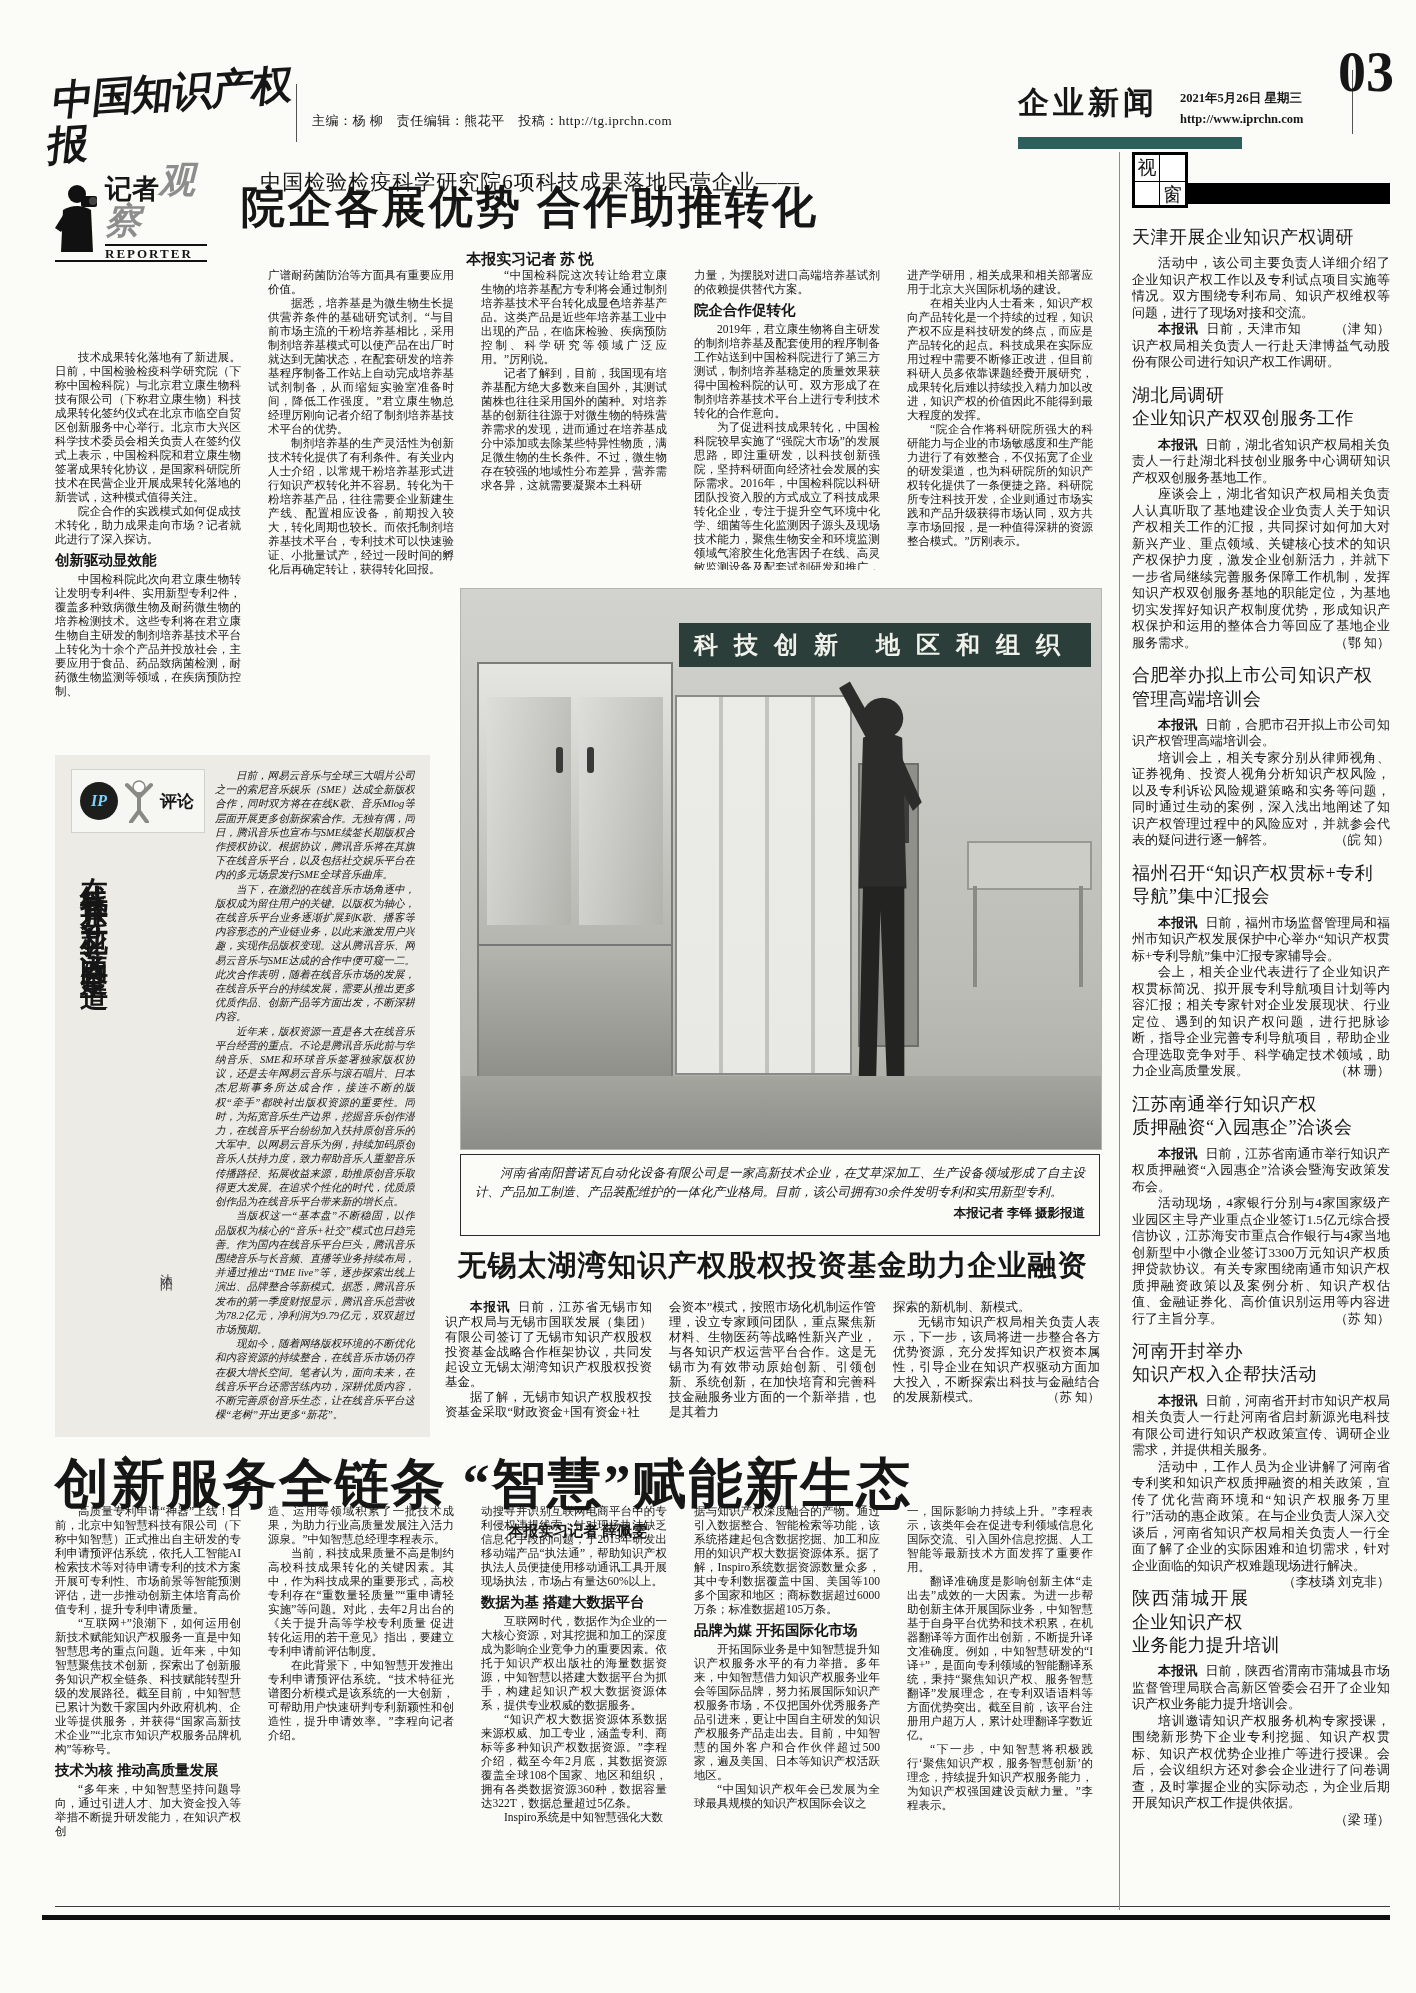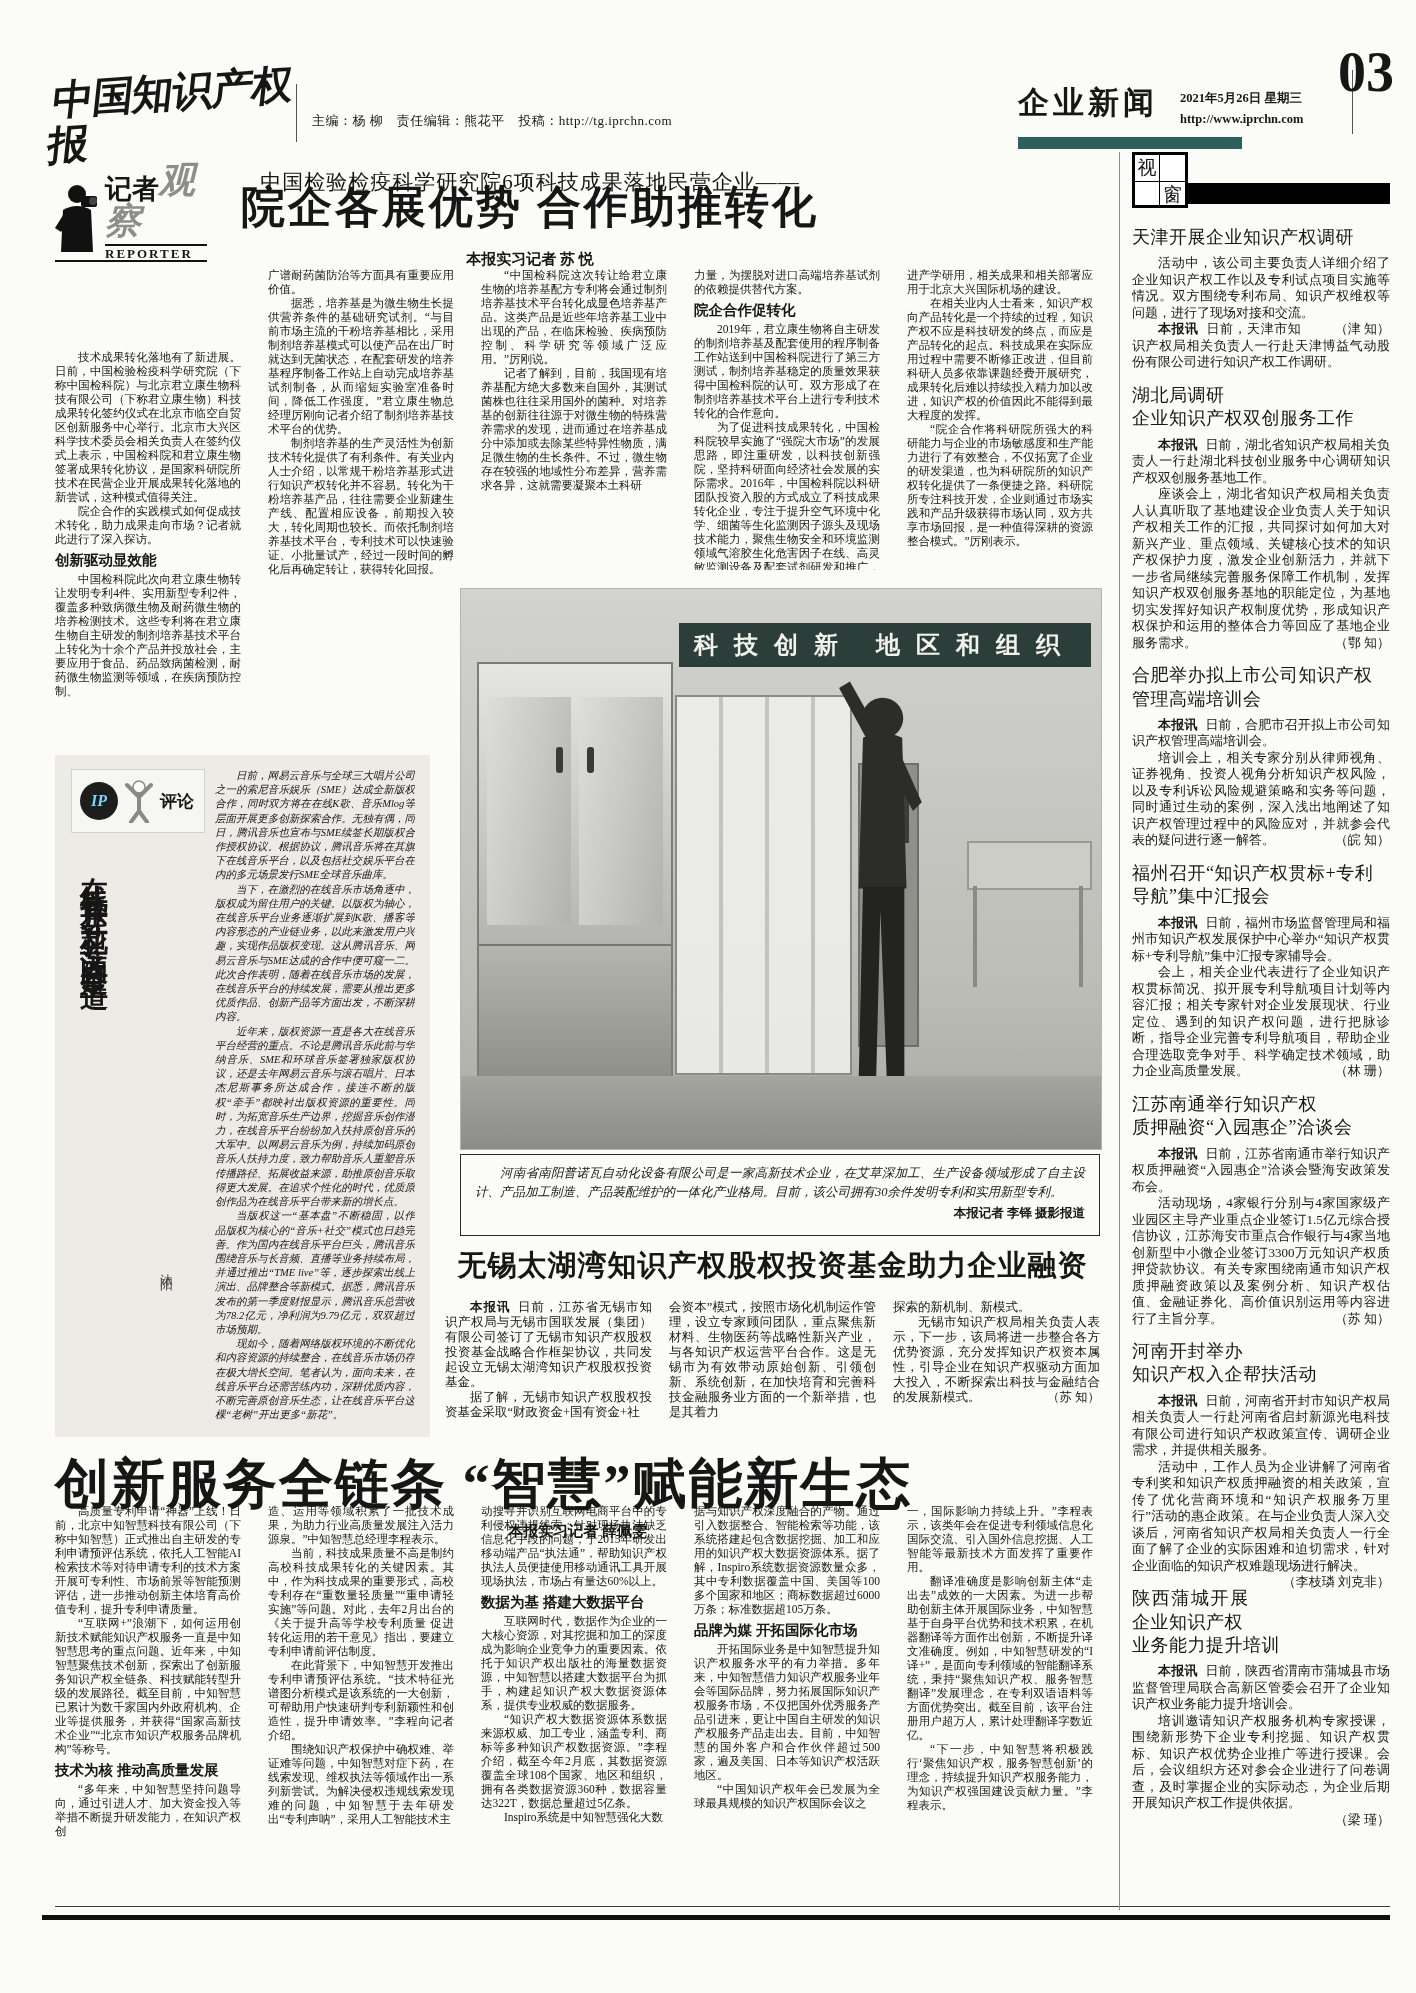--- a/index.html
+++ b/index.html
@@ -240,21 +240,20 @@
       <div class="col">
         <p class="bp">高质量专利申请“神器”上线！日前，北京中知智慧科技有限公司（下称中知智慧）正式推出自主研发的专利申请预评估系统，依托人工智能AI检索技术等对待申请专利的技术方案开展可专利性、市场前景等智能预测评估，进一步推动创新主体培育高价值专利，提升专利申请质量。</p>
         <p class="bp">“互联网+”浪潮下，如何运用创新技术赋能知识产权服务一直是中知智慧思考的重点问题。近年来，中知智慧聚焦技术创新，探索出了创新服务知识产权全链条、科技赋能转型升级的发展路径。截至目前，中知智慧已累计为数千家国内外政府机构、企业等提供服务，并获得“国家高新技术企业”“北京市知识产权服务品牌机构”等称号。</p>
         <h4 class="subhead">技术为核 推动高质量发展</h4>
         <p class="bp">“多年来，中知智慧坚持问题导向，通过引进人才、加大资金投入等举措不断提升研发能力，在知识产权创</p>
       </div>
       <div class="col">
         <p class="bp cont">造、运用等领域积累了一批技术成果，为助力行业高质量发展注入活力源泉。”中知智慧总经理李程表示。</p>
         <p class="bp">当前，科技成果质量不高是制约高校科技成果转化的关键因素。其中，作为科技成果的重要形式，高校专利存在“重数量轻质量”“重申请轻实施”等问题。对此，去年2月出台的《关于提升高等学校专利质量 促进转化运用的若干意见》指出，要建立专利申请前评估制度。</p>
         <p class="bp">在此背景下，中知智慧开发推出专利申请预评估系统。“技术特征光谱图分析模式是该系统的一大创新，可帮助用户快速研判专利新颖性和创造性，提升申请效率。”李程向记者介绍。</p>
-        <p class="bp">围绕知识产权保护中确权难、举证难等问题，中知智慧对症下药，在线索发现、维权执法等领域作出一系列新尝试。为解决侵权违规线索发现难的问题，中知智慧于去年研发出“专利声呐”，采用人工智能技术主</p>
       </div>
       <div class="col">
         <p class="bp cont">动搜寻并识别互联网电商平台中的专利侵权违规线索；针对现场执法缺乏信息化手段的问题，于2015年研发出移动端产品“执法通”，帮助知识产权执法人员便捷使用移动通讯工具开展现场执法，市场占有量达60%以上。</p>
         <h4 class="subhead">数据为基 搭建大数据平台</h4>
         <p class="bp">互联网时代，数据作为企业的一大核心资源，对其挖掘和加工的深度成为影响企业竞争力的重要因素。依托于知识产权出版社的海量数据资源，中知智慧以搭建大数据平台为抓手，构建起知识产权大数据资源体系，提供专业权威的数据服务。</p>
         <p class="bp">“知识产权大数据资源体系数据来源权威、加工专业，涵盖专利、商标等多种知识产权数据资源。”李程介绍，截至今年2月底，其数据资源覆盖全球108个国家、地区和组织，拥有各类数据资源360种，数据容量达322T，数据总量超过5亿条。</p>
         <p class="bp">Inspiro系统是中知智慧强化大数</p>
       </div>
       <div class="col">
         <p class="bp cont">据与知识产权深度融合的产物。通过引入数据整合、智能检索等功能，该系统搭建起包含数据挖掘、加工和应用的知识产权大数据资源体系。据了解，Inspiro系统数据资源数量众多，其中专利数据覆盖中国、美国等100多个国家和地区；商标数据超过6000万条；标准数据超105万条。</p>

